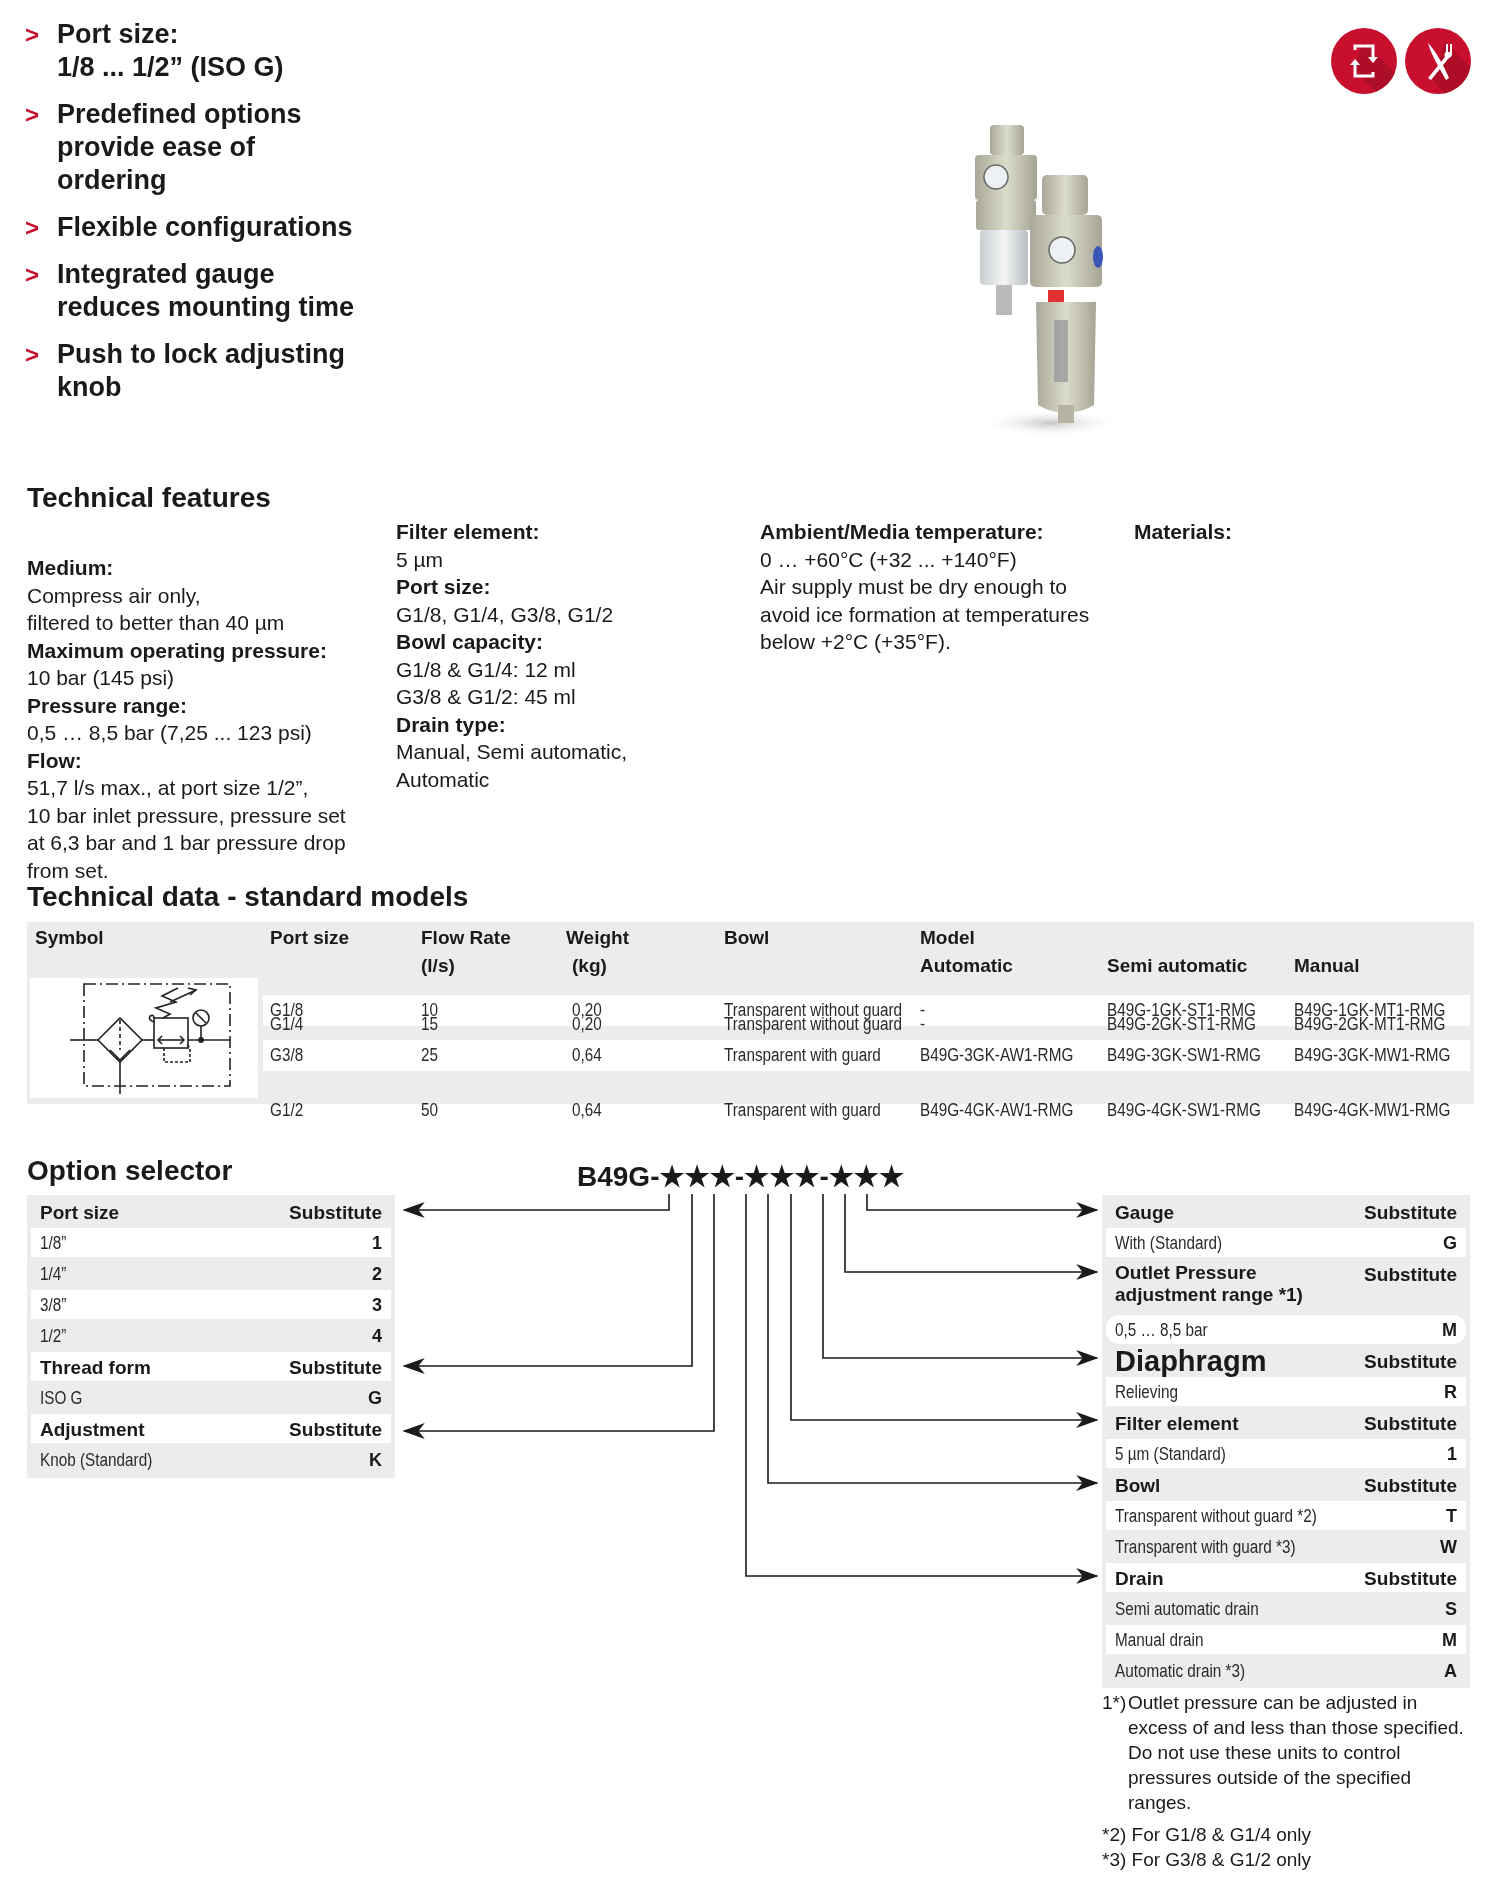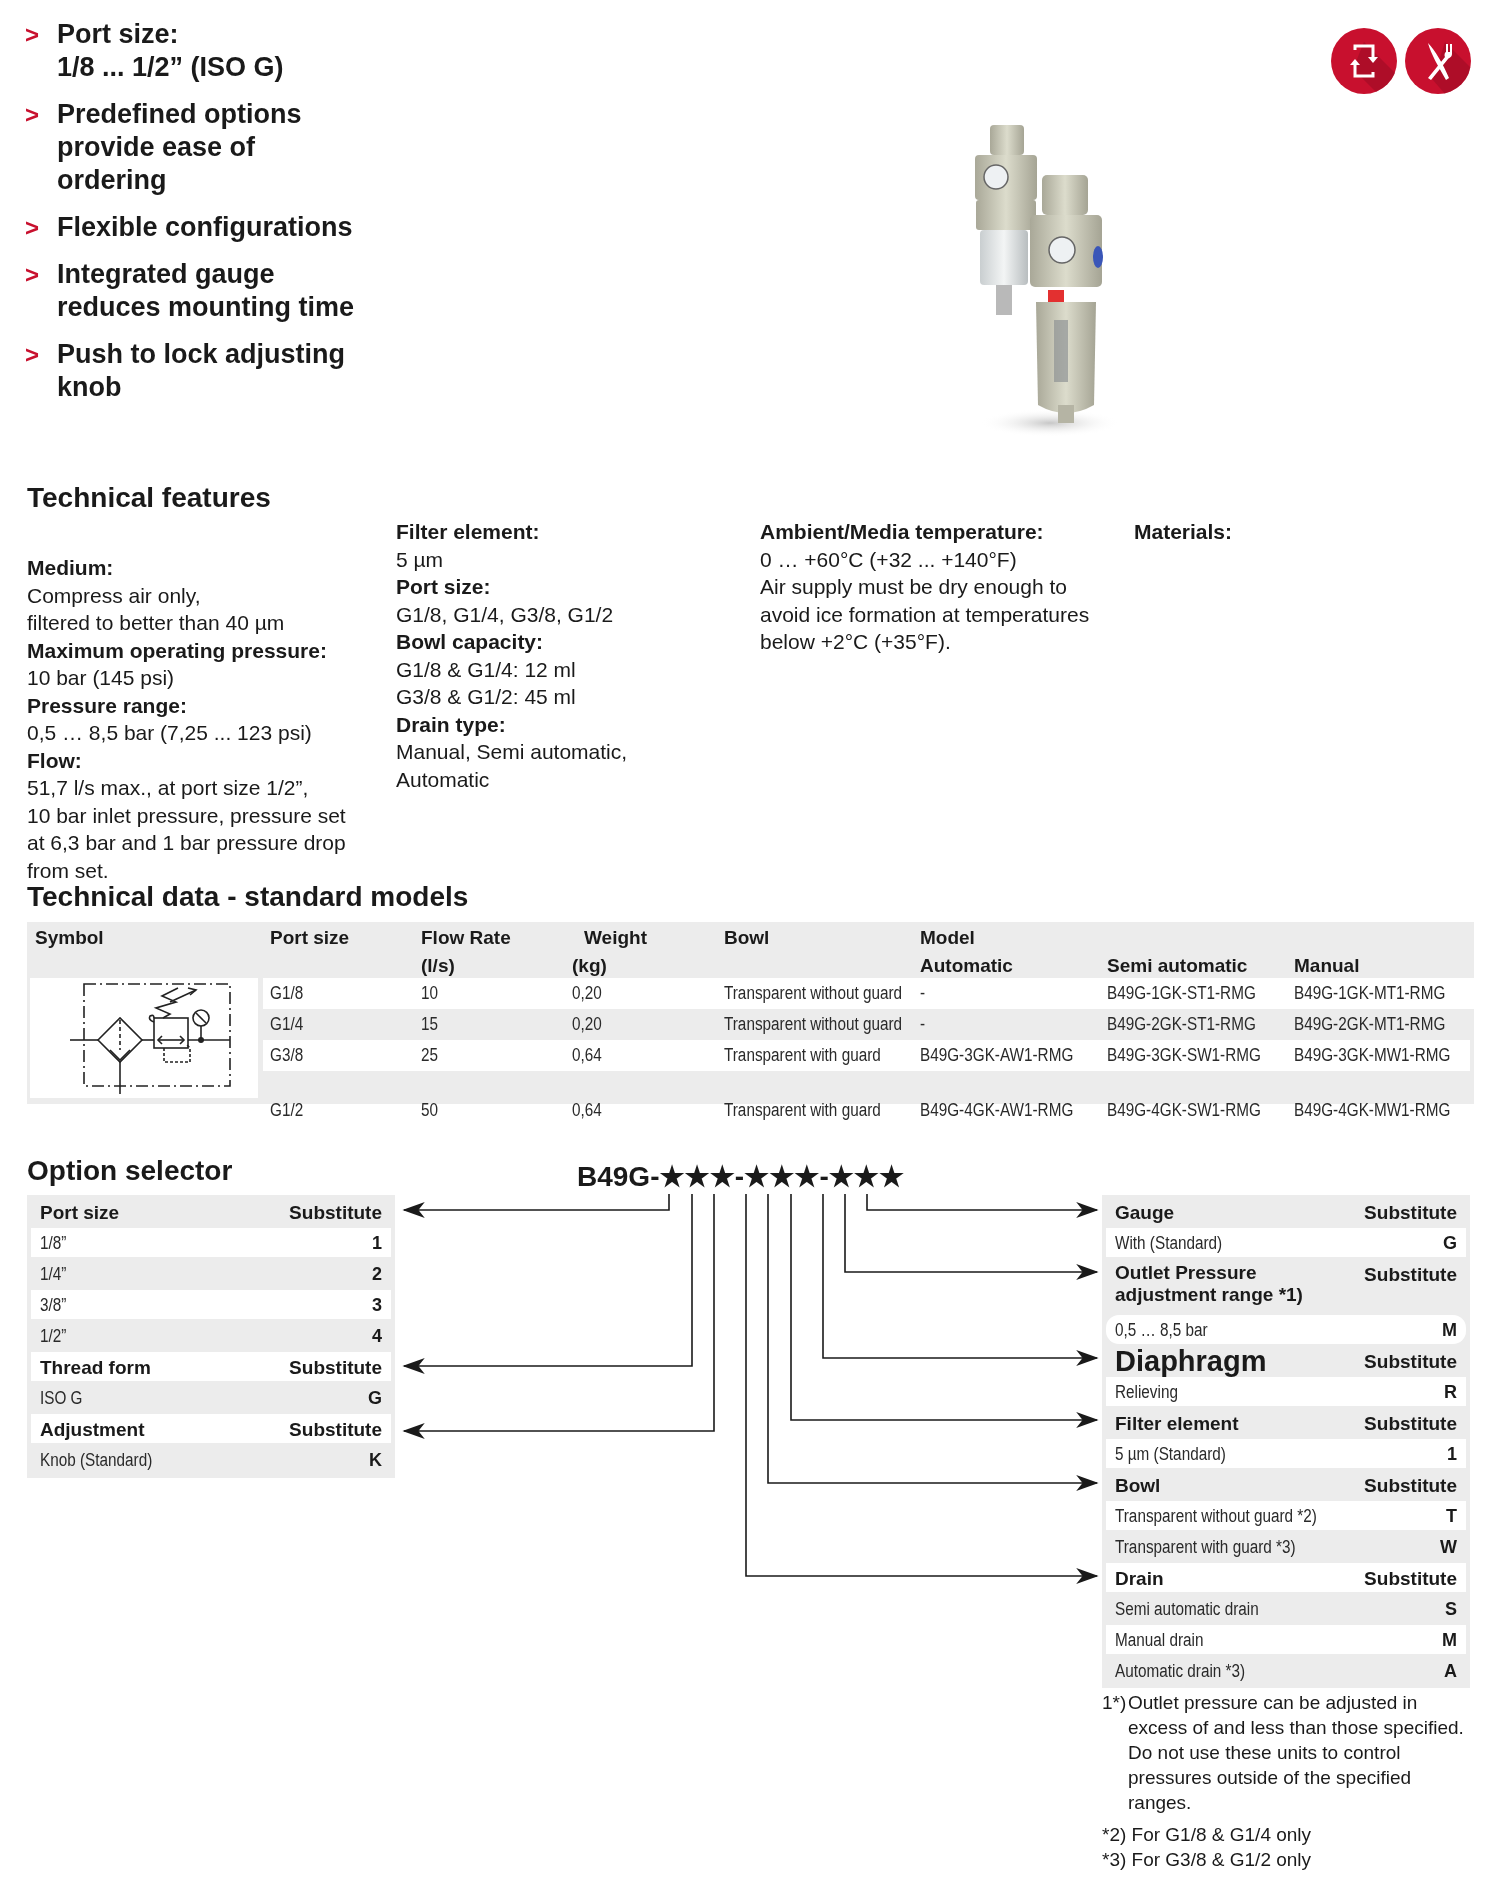--- a/index.html
+++ b/index.html
@@ -173,21 +173,21 @@
   <div class="lbl">Materials:</div>
 </div>
 
 <div class="abs h2" style="left:27px; top:881px;">Technical data - standard models</div>
 
 <div class="abs td-table">
   <div class="td-head" style="left:8px; top:2px;">Symbol</div>
   <div class="td-head" style="left:243px; top:2px;">Port size</div>
   <div class="td-head" style="left:394px; top:2px;">Flow Rate</div>
   <div class="td-head" style="left:394px; top:30px;">(l/s)</div>
-  <div class="td-head" style="left:557px; top:2px;">Weight</div>
+  <div class="td-head" style="left:539px; top:2px;">Weight</div>
   <div class="td-head" style="left:545px; top:30px;">(kg)</div>
   <div class="td-head" style="left:697px; top:2px;">Bowl</div>
   <div class="td-head" style="left:893px; top:2px;">Model</div>
   <div class="td-head" style="left:893px; top:30px;">Automatic</div>
   <div class="td-head" style="left:1080px; top:30px;">Semi automatic</div>
   <div class="td-head" style="left:1267px; top:30px;">Manual</div>
 
   <div class="symbol-box">
     <svg width="228" height="120" viewBox="0 0 228 120">
       <g stroke="#222" stroke-width="1.6" fill="none">
@@ -209,21 +209,21 @@
         <polyline points="134,70 134,84 160,84 160,70 156,66" stroke-dasharray="3,2"></polyline>
         <line x1="158" y1="62" x2="200" y2="62"></line>
         <line x1="171" y1="62" x2="171" y2="48"></line>
         <circle cx="171" cy="40" r="8"></circle>
         <line x1="166" y1="35" x2="176" y2="45"></line>
       </g>
       <circle cx="171" cy="62" r="3" fill="#222"></circle>
     </svg>
   </div>
 
-  <div class="td-row white" style="top:56px;padding-left:28px;">
+  <div class="td-row white" style="top:73px;">
     <span class="td-cell" style="left:7px;">G1/8</span>
     <span class="td-cell" style="left:158px;">10</span>
     <span class="td-cell" style="left:309px;">0,20</span>
     <span class="td-cell" style="left:461px;">Transparent without guard</span>
     <span class="td-cell" style="left:657px;">-</span>
     <span class="td-cell" style="left:844px;">B49G-1GK-ST1-RMG</span>
     <span class="td-cell" style="left:1031px;">B49G-1GK-MT1-RMG</span>
   </div>
   <div class="td-row" style="top:87px;">
     <span class="td-cell" style="left:7px;">G1/4</span>

